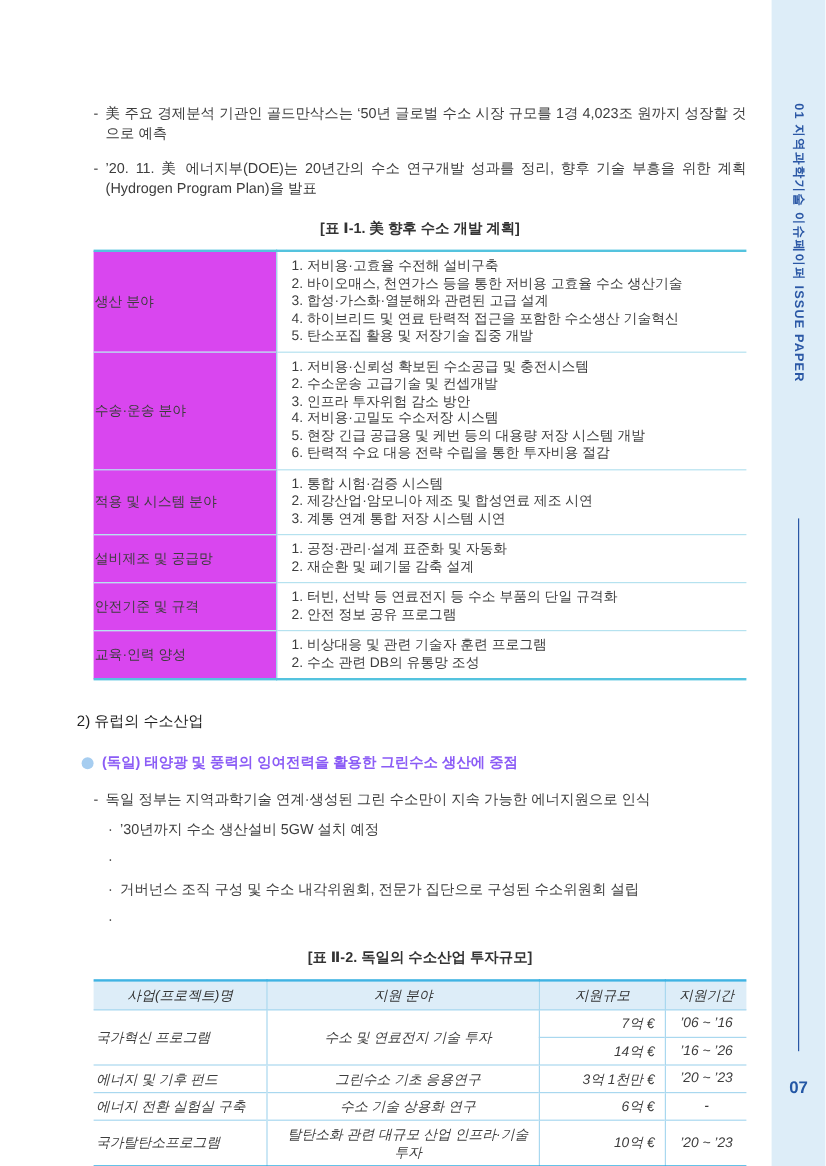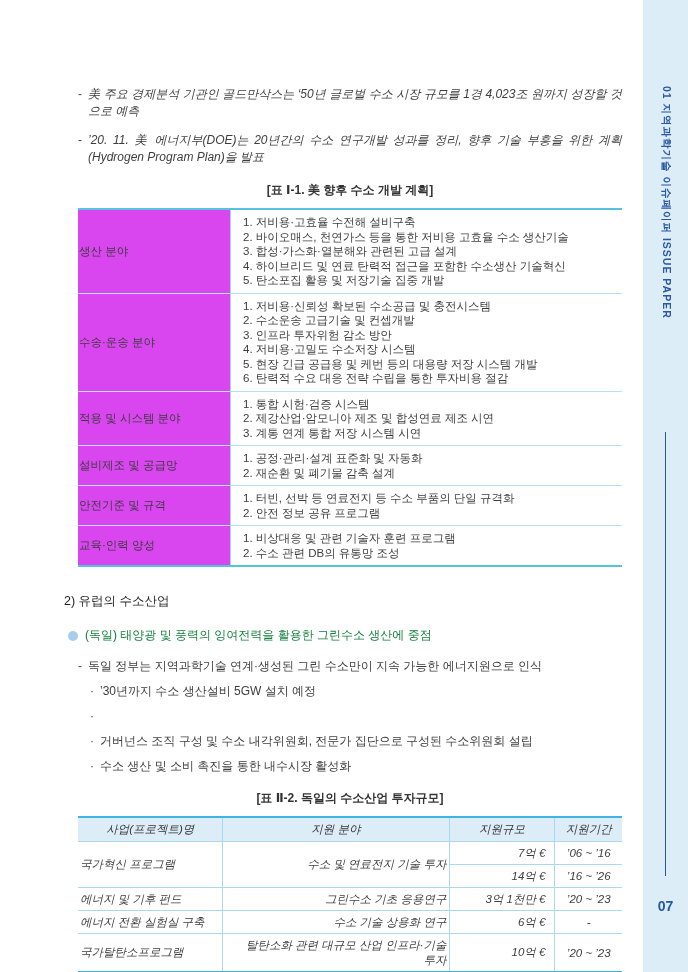--- a/index.html
+++ b/index.html
@@ -13,50 +13,50 @@
     color:#2a57a5;font-size:10.5px;font-weight:bold;letter-spacing:1px;white-space:nowrap;}
   .sidebar-rule{position:absolute;left:22px;top:432px;width:1px;height:444px;background:#2a57a5;}
   .page-number{position:absolute;left:0;top:898px;width:45px;text-align:center;
     color:#2357a5;font-size:14px;font-weight:bold;}
 
   
   .content{margin:86px 66px 0 78px;width:544px;color:#3d3d3d;font-size:12px;}
 
   .dash-line{display:flex;margin-bottom:12px;line-height:17px;}
   .dash-line .dash{flex:0 0 10px;color:#3d3d3d;}
-  .dash-line .txt{flex:1;text-align:justify;font-style:italic;}
+  .dash-line .txt{flex:1;text-align:justify;}
 
   .tbl-caption{text-align:center;font-size:12px;color:#333333;margin:16px 0 9px 0;font-weight:bold;}
 
   
   table{border-collapse:collapse;width:100%;}
   .t1{border-top:2px solid #54c3de;border-bottom:2px solid #54c3de;font-size:11.5px;}
   .t1 td{border-top:1px solid #b5e2ef;vertical-align:middle;}
   .t1 tr:first-child td{border-top:none;}
   .t1 .cat{width:150px;background:#d946ef;color:#3d3d3d;border-right:1px solid #9adbe8;}
   .t1 .items{padding:5px 6px 5px 12px;}
   .t1 .items div{line-height:14.5px;color:#3d3d3d;}
 
   
   .sec-heading{margin:26px 0 0 -14px;font-size:12.5px;font-weight:normal;color:#1f1f1f;}
   .bullet-line{display:flex;align-items:center;margin:17px 0 0 -10px;}
   .bullet-dot{flex:0 0 10px;height:10px;width:10px;border-radius:50%;background:#a6cdf0;margin-right:7px;}
-  .bullet-text{font-weight:normal;color:#15803d;font-size:12px;}
+  .bullet-text{font-weight:bold;color:#8b5cf6;font-size:12px;}
   .sub-dash{display:flex;margin-top:14px;line-height:16px;}
   .sub-dash .dash{flex:0 0 10px;}
   .dot-line{display:flex;margin:9px 0 0 12px;line-height:16px;}
   .dot-line .dot{flex:0 0 10px;color:#3d3d3d;}
 
   
   .t2{border-top:2px solid #3fb3e3;border-bottom:2px solid #3fb3e3;font-size:11.5px;font-style:italic;}
   .t2 th{background:#ddedf8;font-weight:normal;color:#333333;padding:4px 2px;border-bottom:1px solid #a9d8ef;text-align:center;}
   .t2 td{border-top:1px solid #a9d8ef;padding:3.5px 2px;color:#3d3d3d;}
   .t2 tr:nth-child(1) td{border-top:none;}
   .t2 .c-name{width:150px;text-align:left;border-right:1px solid #a9d8ef;}
-  .t2 .c-field{width:228px;text-align:right;padding-left:10px;border-right:1px solid #a9d8ef;}
+  .t2 .c-field{width:228px;text-align:center;padding-left:10px;border-right:1px solid #a9d8ef;}
   .t2 .c-amount{width:100px;text-align:right;padding-right:9px;border-right:1px solid #a9d8ef;}
   .t2 .c-period{width:66px;text-align:center;}
   .t2 th.c-name,.t2 th.c-field,.t2 th.c-amount{text-align:center;padding-left:0;padding-right:0;}
 </style>
 </head>
 <body>
 
 <div class="page">
 
   <div class="sidebar">
@@ -151,21 +151,20 @@
     </div>
     <div class="dot-line">
       <span class="dot">·</span>
     </div>
     <div class="dot-line">
       <span class="dot">·</span>
       <span>거버넌스 조직 구성 및 수소 내각위원회, 전문가 집단으로 구성된 수소위원회 설립</span>
     </div>
     <div class="dot-line">
       <span class="dot">·</span>
-      <span>수소 생산 및 소비 촉진을 통한 내수시장 활성화</span>
     </div>
 
     <div class="tbl-caption">[표 Ⅱ-2. 독일의 수소산업 투자규모]</div>
 
     <table class="t2">
       <tbody>
           <tr>
         <th class="c-name">사업(프로젝트)명</th>
         <th class="c-field">지원 분야</th>
         <th class="c-amount">지원규모</th>

